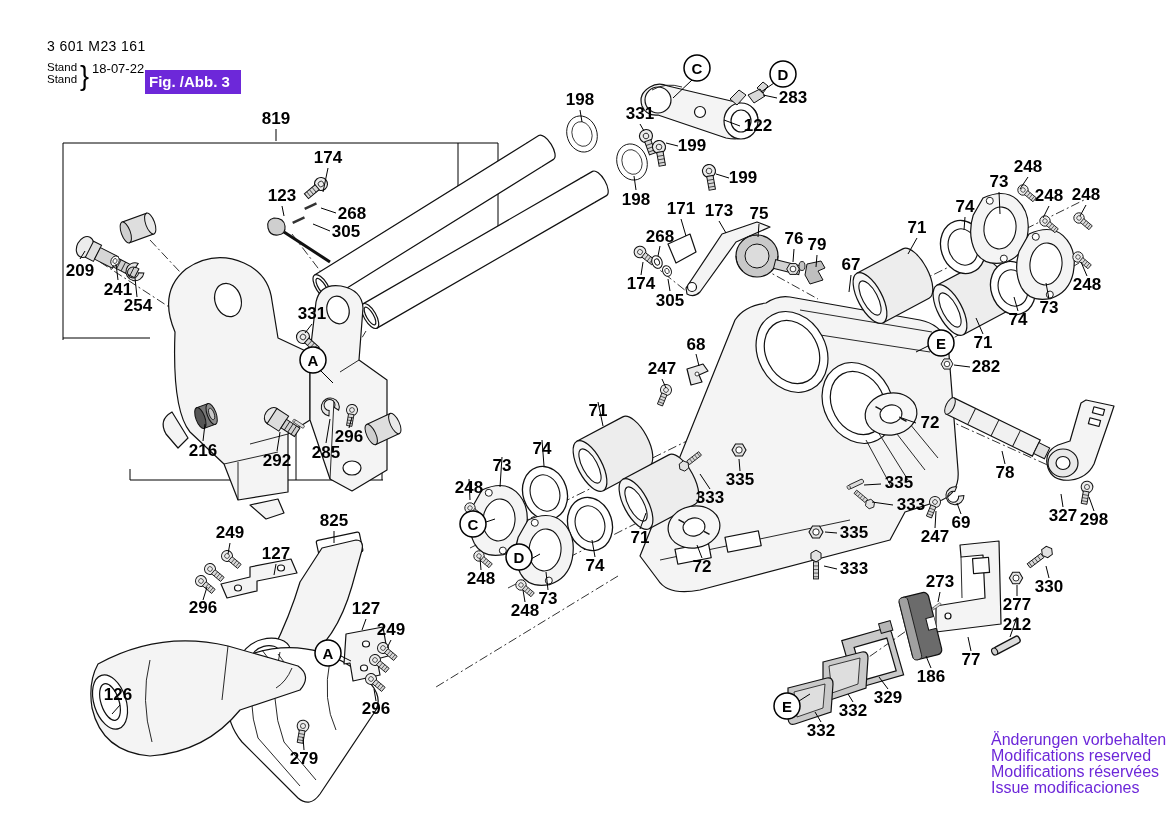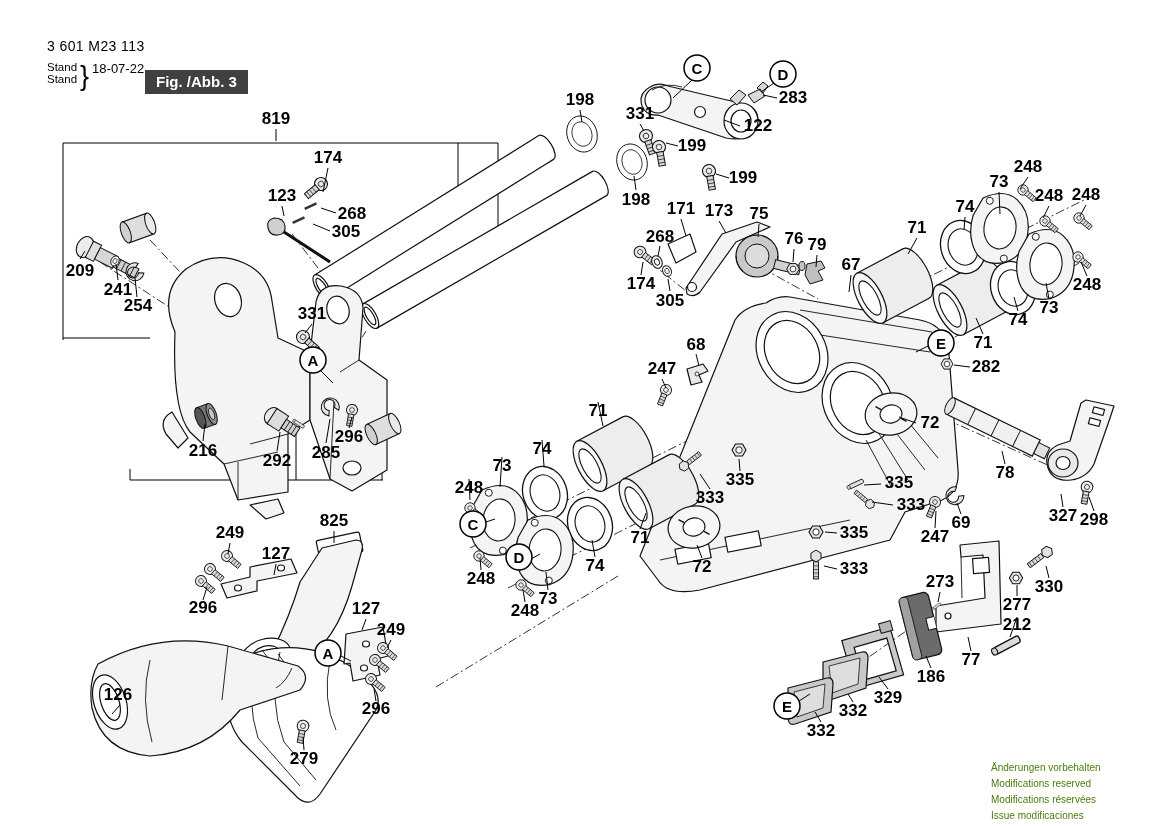--- a/index.html
+++ b/index.html
@@ -5,23 +5,23 @@
   html,body{margin:0;padding:0;background:#fff}
   .stage{position:relative;width:1169px;height:826px;background:#fff;overflow:hidden;
          font-family:"Liberation Sans",sans-serif}
   .stage svg{position:absolute;left:0;top:0}
   .hdr{position:absolute;left:47px;top:38px;color:#000}
   .pn{font-size:14px;letter-spacing:.4px}
   .standline{display:flex;margin-top:7px}
   .si{font-size:11.5px;line-height:12px}
   .brace{font-size:27px;font-weight:300;margin:0 3px 0 3px}
   .date{font-size:13px}
-  .figbox{position:absolute;left:145px;top:70px;background:#404040;color:#fff;
-          font-weight:bold;font-size:15px;padding:3px 11px 4px 11px}
-  .footer{position:absolute;left:991px;top:760px;font-size:10px;line-height:16px;color:#4d7c0f}
+  .figbox{position:absolute;left:145px;top:70px;background:#6d28d9;color:#fff;
+          font-weight:bold;font-size:15px;padding:3px 11px 4px 4px}
+  .footer{position:absolute;left:991px;top:732px;font-size:16px;line-height:16px;color:#6d28d9}
   .oL{fill:#fff;stroke:#111;stroke-width:1.2;stroke-linejoin:round}
   .oF{fill:#f4f4f4;stroke:#111;stroke-width:1.2;stroke-linejoin:round}
   .oG{fill:#e9e9e9;stroke:#111;stroke-width:1.2;stroke-linejoin:round}
   .thin{fill:none;stroke:#111;stroke-width:.9}
   .ld{fill:none;stroke:#000;stroke-width:1}
   .dd{fill:none;stroke:#333;stroke-width:1;stroke-dasharray:9 3 2 3}
   .plabel{font:bold 17px "Liberation Sans",sans-serif;text-anchor:middle;fill:#000}
   .callout-circle{fill:#fff;stroke:#000;stroke-width:1.5}
   .callout-letter{font:bold 15px "Liberation Sans",sans-serif;text-anchor:middle;fill:#000}
 </style>
@@ -446,21 +446,21 @@
           <text x="328" y="658.5" class="callout-letter">A</text>
         </g>
         <g>
           <circle cx="787" cy="706" r="13" class="callout-circle"></circle>
           <text x="787" y="711.5" class="callout-letter">E</text>
         </g>
       </g>
 </svg>
 
 <div class="hdr">
-  <div class="pn">3 601 M23 113</div>
+  <div class="pn">3 601 M23 161</div>
   <div class="standline">
     <div class="si">
       <div>Stand</div>
       <div>Stand</div>
     </div>
     <div class="brace">}</div>
     <div class="date">18-07-22</div>
   </div>
 </div>
 <div class="figbox">Fig. /Abb. 3</div>

